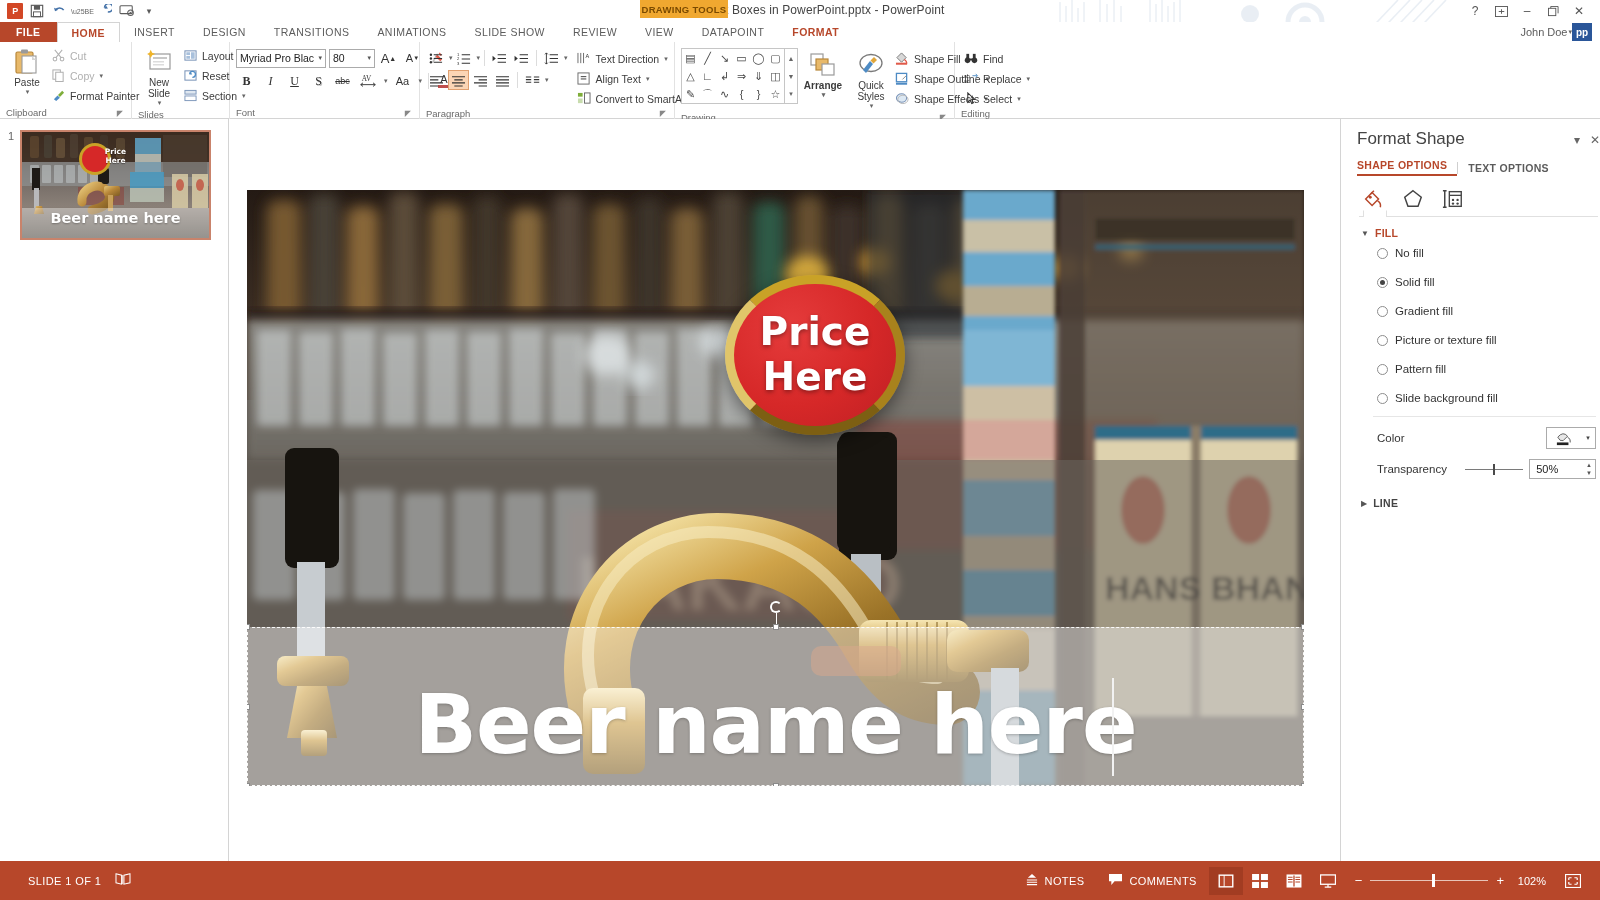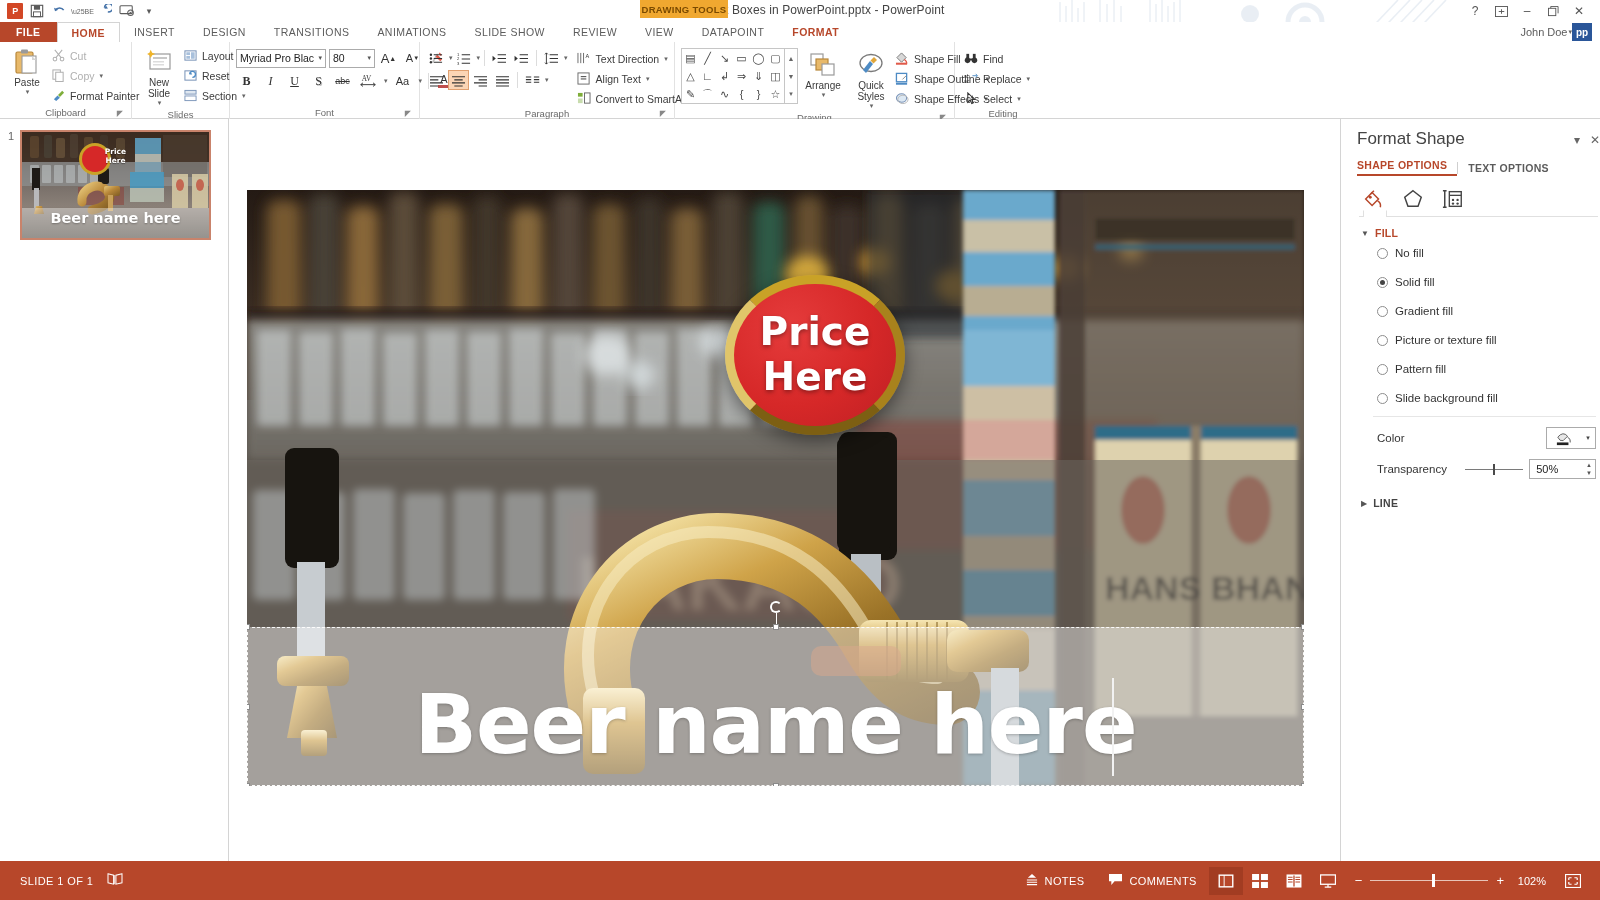--- a/index.html
+++ b/index.html
@@ -75,21 +75,21 @@
   .ribbon {
     position: absolute; left: 0; top: 42px; width: 1600px; height: 77px;
     background: #ffffff; border-bottom: 1px solid #d4d4d4;
     display: flex; align-items: stretch;
   }
   .group { position: relative; height: 77px; padding: 3px 6px 0 6px;
            border-right: 1px solid #e2e2e2; display: flex; flex-direction: column; }
   .group-body { flex: 1; display: flex; align-items: flex-start; }
   .group-label {
     height: 13px; text-align: center; font-size: 9.5px; color: #6a6a6a;
-    display: flex; align-items: center; justify-content: center; position: relative;
+    display: flex; align-items: center; justify-content: flex-start; position: relative;
   }
   .dlg-launch { position: absolute; right: 2px; bottom: 1px; font-size: 8px; color: #888; }
 
   .bigbtn {
     display: flex; flex-direction: column; align-items: center; justify-content: flex-start;
     padding: 2px 4px; min-width: 42px; font-size: 10px; color: #3b3b3b; line-height: 1.1;
   }
   .bigbtn .glyph { height: 30px; display: flex; align-items: center; justify-content: center; }
   .bigbtn .lbl { text-align: center; }
   .smallcol { display: flex; flex-direction: column; justify-content: flex-start; gap: 1px; padding-top: 1px; }
@@ -241,21 +241,21 @@
     margin-left: 6px; position: relative;
   }
   .spin .arrows { position: absolute; right: 3px; top: 1px; display: flex; flex-direction: column;
     font-size: 6px; color: #555; line-height: 8px; }
 
   
   .statusbar {
     position: absolute; left: 0; top: 861px; width: 1600px; height: 39px;
     background: #b7472a; color: #fff; display: flex; align-items: center;
   }
-  .sb-left { display: flex; align-items: center; gap: 14px; padding-left: 20px; }
+  .sb-left { display: flex; align-items: center; gap: 14px; padding-left: 28px; }
   .sb-text { font-size: 11px; letter-spacing: .4px; }
   .sb-right { margin-left: auto; display: flex; align-items: center; gap: 0px; padding-right: 10px; }
   .sb-item { display: flex; align-items: center; gap: 6px; padding: 0 12px; font-size: 11px; letter-spacing: .4px; }
   .view-btn { width: 34px; height: 28px; display: flex; align-items: center; justify-content: center; font-size: 14px; }
   .view-btn.active { background: #a23c22; }
   .zoomctl { display: flex; align-items: center; gap: 8px; padding: 0 10px; }
   .z-track { width: 118px; height: 1px; background: #e8c4b8; position: relative; }
   .z-knob { position: absolute; left: 62px; top: -6px; width: 3px; height: 13px; background: #fff; }
   .z-sign { font-size: 13px; }
   .z-pct { font-size: 11px; min-width: 34px; text-align: right; }
@@ -650,21 +650,21 @@
             <span>{</span>
             <span>}</span>
             <span>☆</span>
           </div>
           <div class="gal-scroll">
             <div>▲</div>
             <div>▼</div>
             <div>▾</div>
           </div>
         </div>
-        <div class="bigbtn" style="width:52px;margin-left:4px;">
+        <div class="bigbtn" style="width:52px;margin-left:4px;font-weight:bold;">
           <span class="glyph">
             <svg width="28" height="26" viewBox="0 0 28 26">
                 <rect x="2" y="2" width="12" height="11" fill="#fff" stroke="#9a9a9a" stroke-width="1.2"></rect>
                 <rect x="7" y="7" width="12" height="11" fill="#e8b96a" stroke="#b8873a" stroke-width="1.2"></rect>
                 <rect x="13" y="12" width="12" height="11" fill="#fff" stroke="#9a9a9a" stroke-width="1.2"></rect>
               </svg>
           </span>
           <span class="lbl">Arrange</span>
           <span class="caret">▾</span>
         </div>

